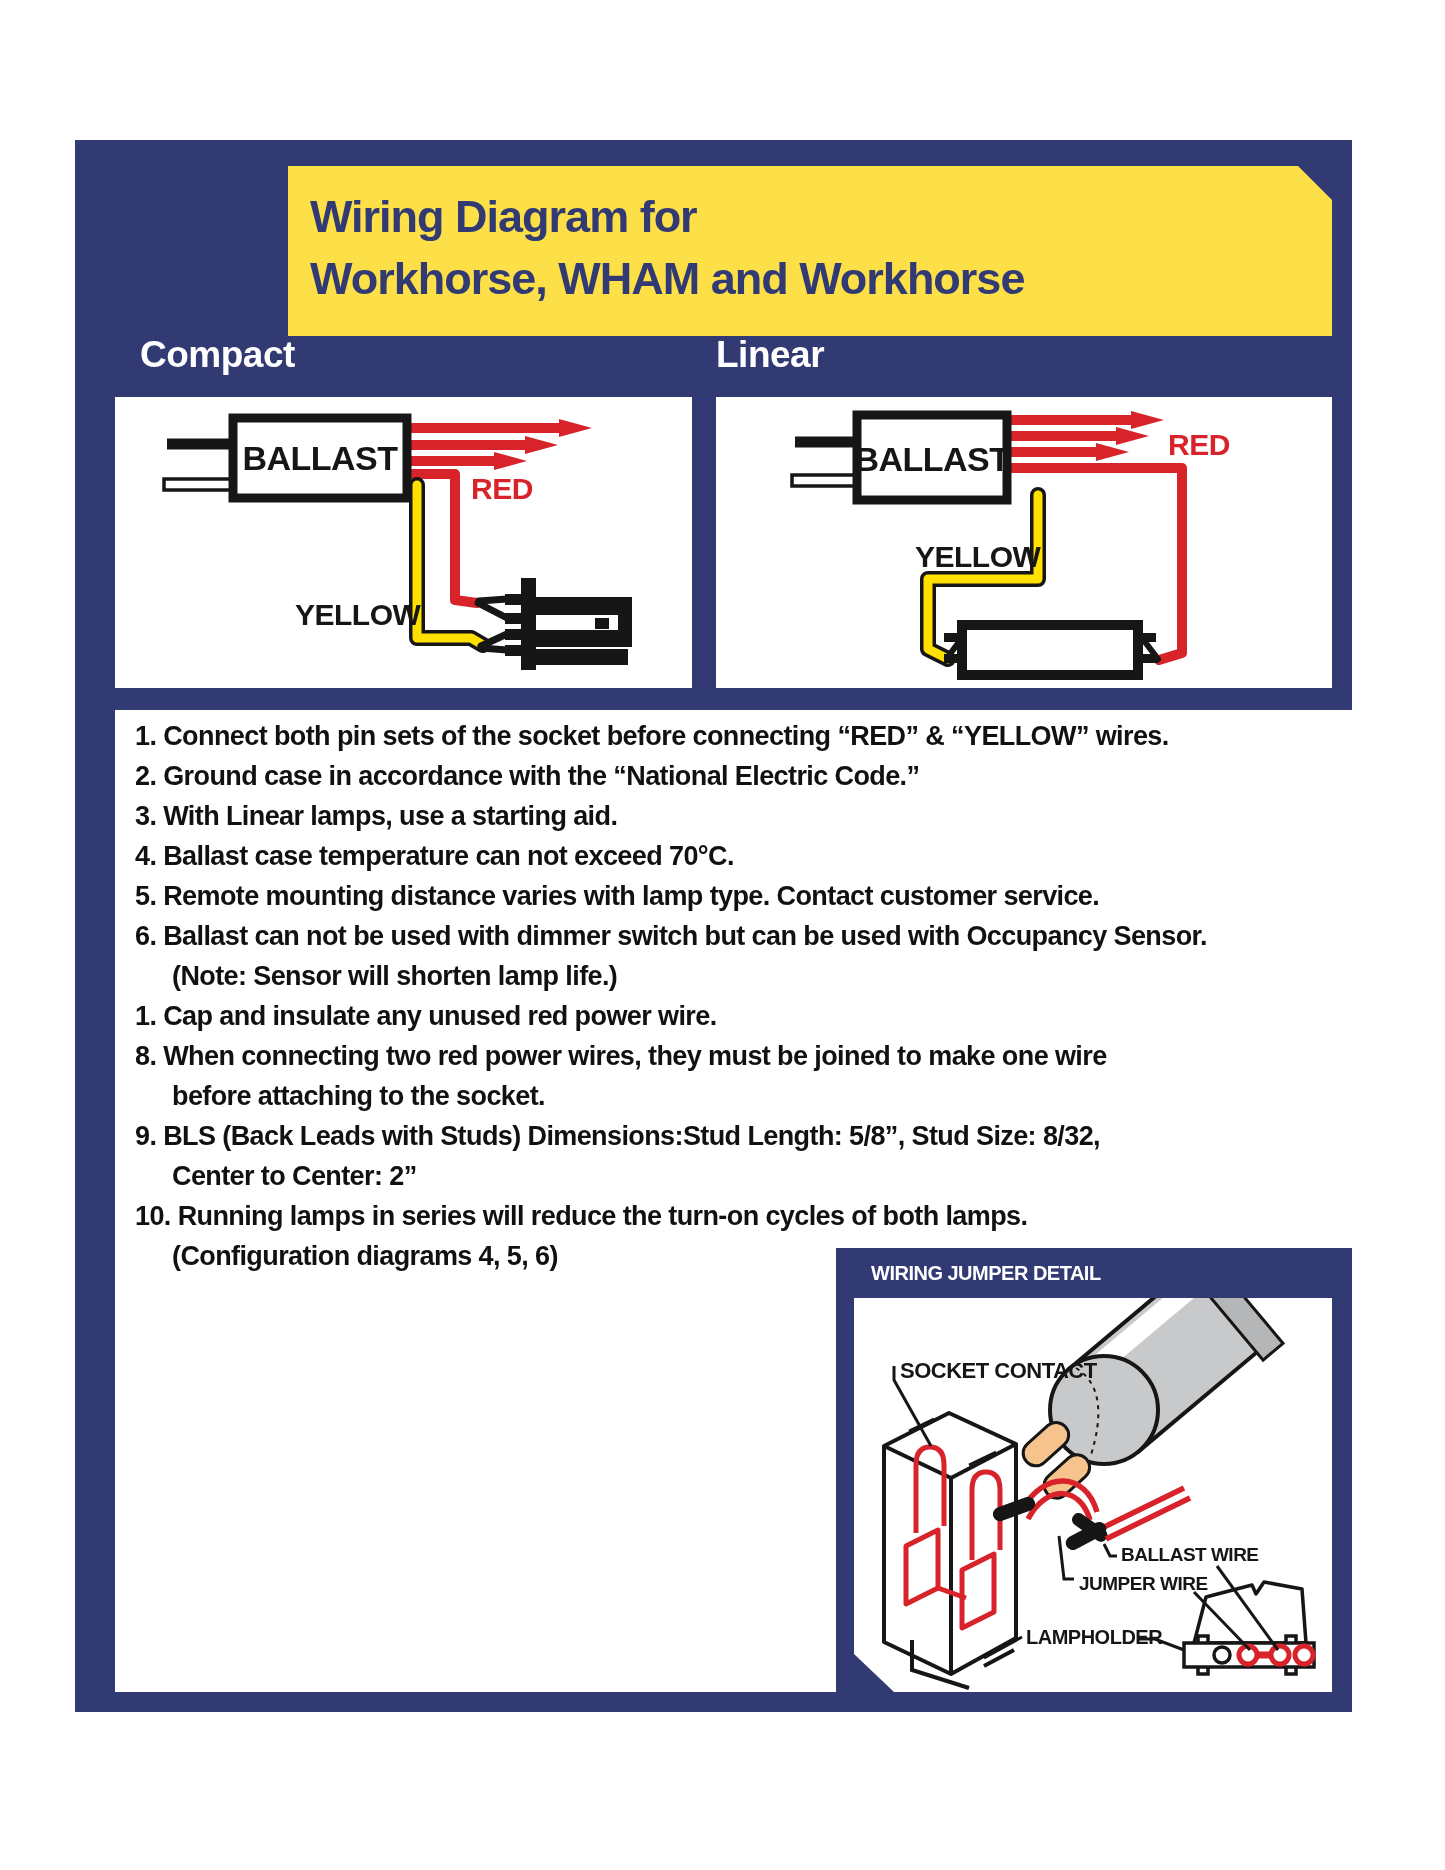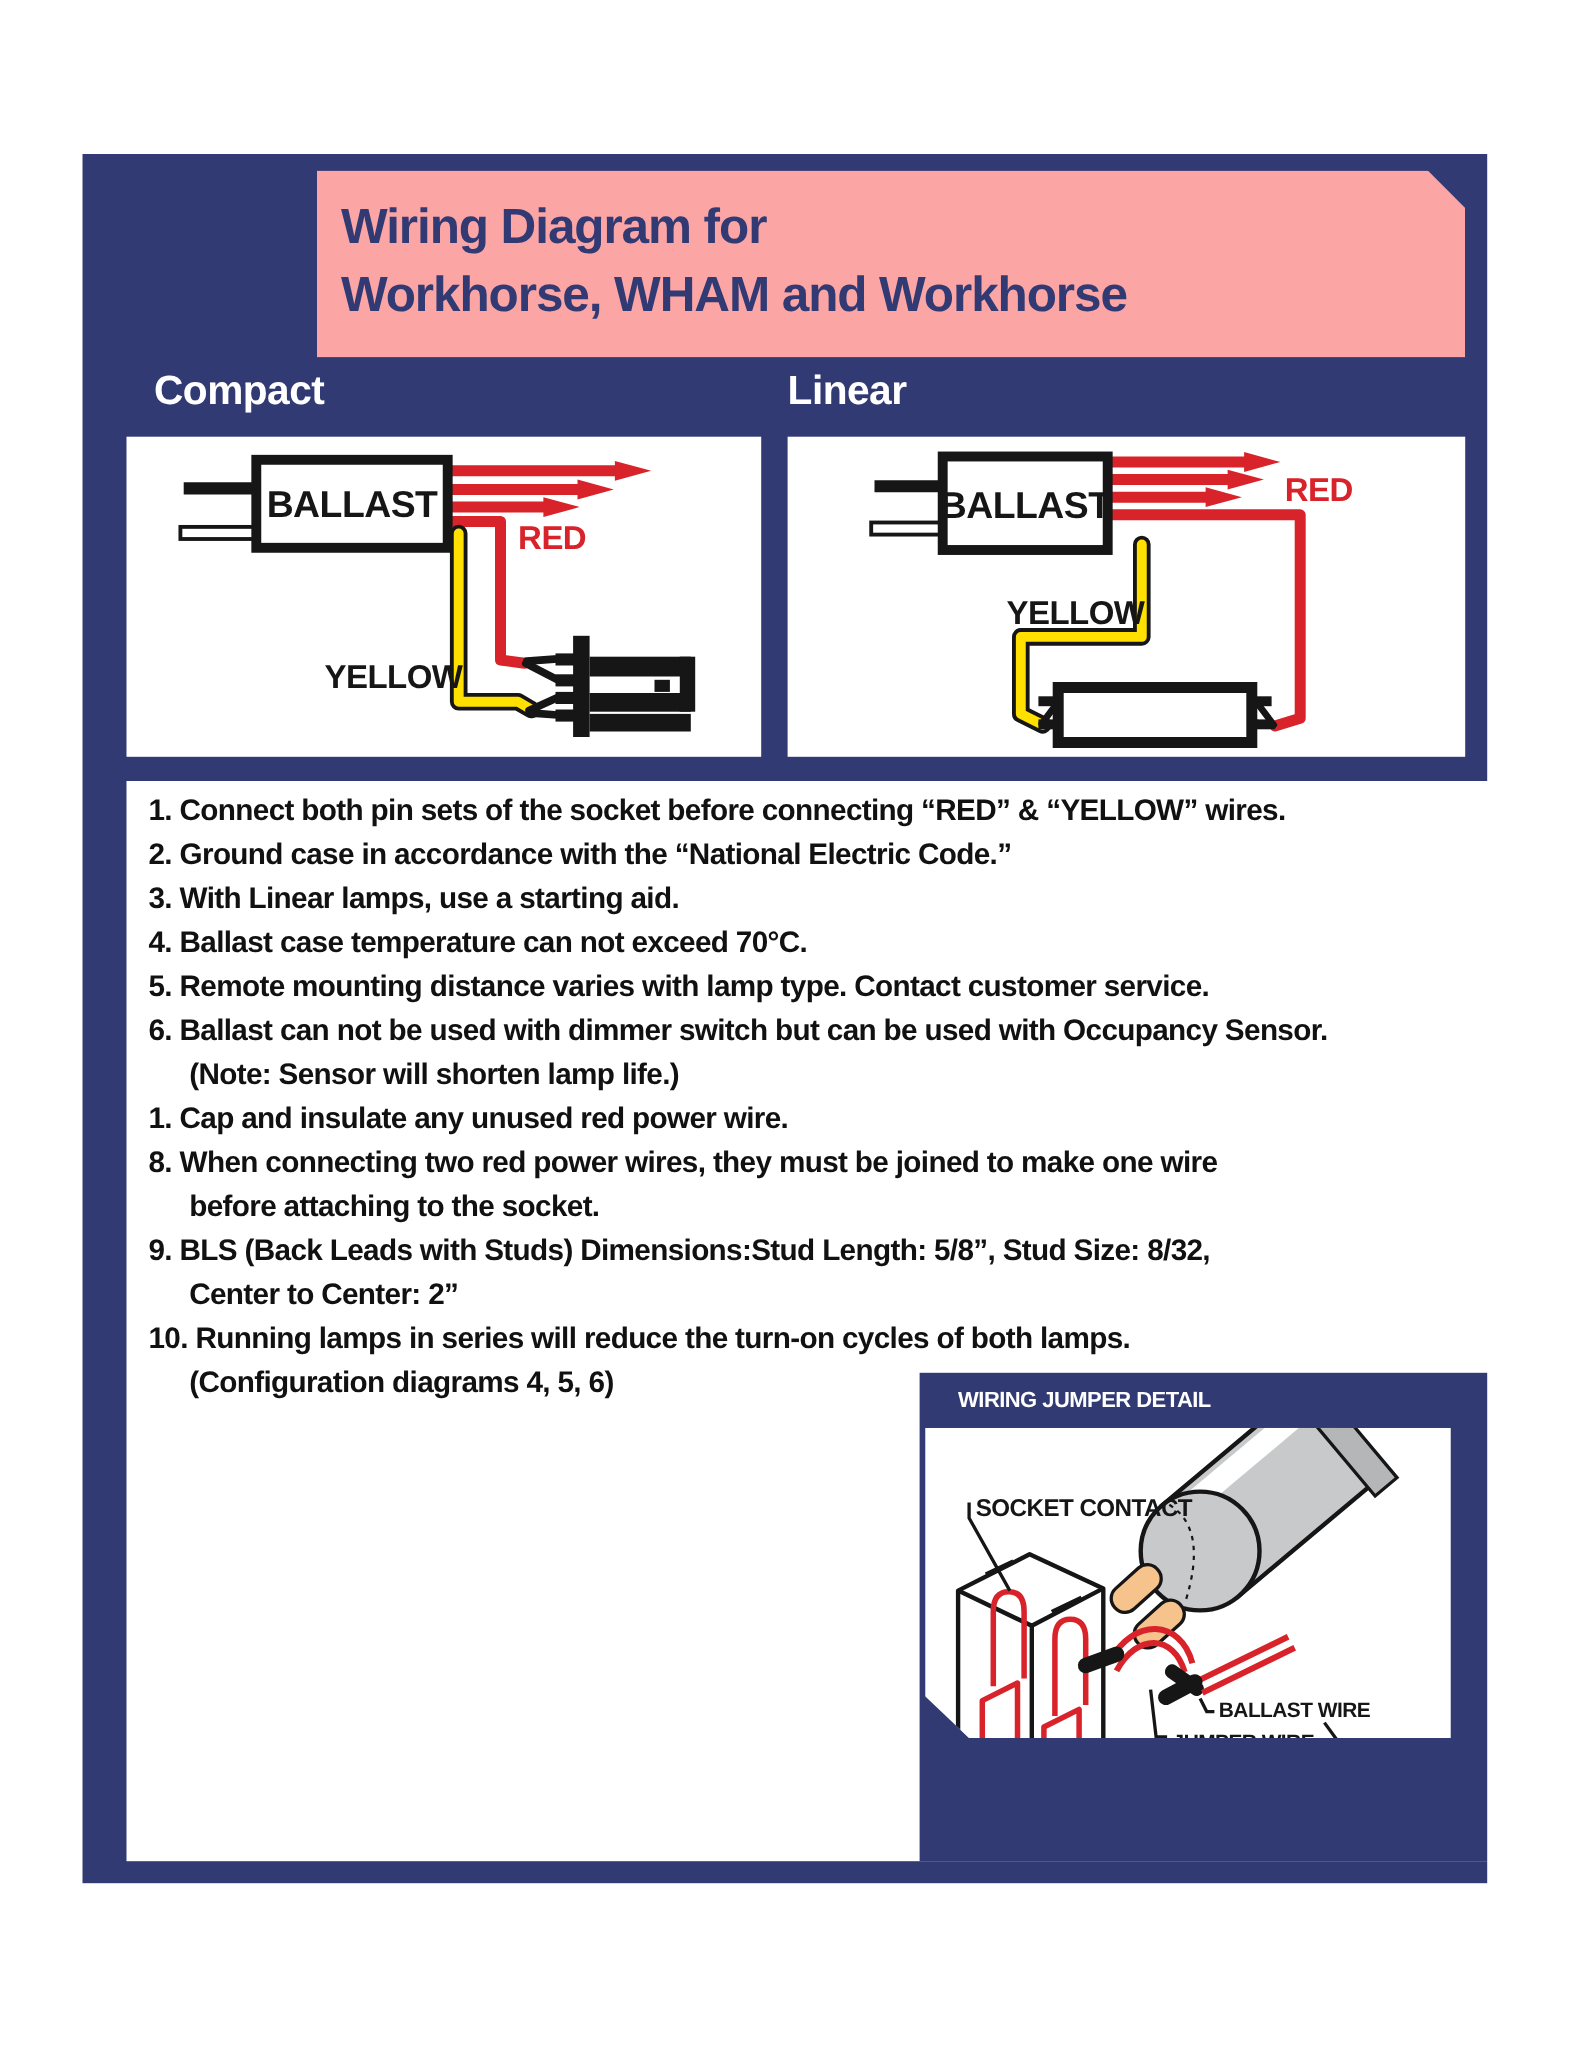--- a/index.html
+++ b/index.html
@@ -12,21 +12,21 @@
     position:absolute;left:75px;top:140px;width:1277px;height:1572px;
     background:#323a74;
   }
   
   .badge{
     position:absolute;left:48px;top:36px;width:165px;
     color:#ffffff;font-size:112px;line-height:112px;font-weight:bold;
     text-align:center;letter-spacing:-4px;
   }
   .title-band{
-    position:absolute;left:213px;top:15px;width:1044px;height:170px;background:#fca5a5;
+    position:absolute;left:213px;top:26px;width:1044px;height:170px;background:#fde047;
     clip-path:polygon(0 0, calc(100% - 34px) 0, 100% 34px, 100% 100%, 0 100%);
   }
   .title{
     position:absolute;left:22px;top:20px;color:#323a74;
     font-size:45px;line-height:62px;font-weight:bold;letter-spacing:-1px;
   }
   .panel-label{
     position:absolute;top:194px;color:#ffffff;font-size:37px;font-weight:bold;letter-spacing:-0.5px;
   }
   .panel-label.compact{left:65px;}
@@ -53,21 +53,21 @@
   .iline.cont{margin-left:37px;}
   
   .jumper-box{
     position:absolute;left:761px;top:1108px;width:516px;height:444px;background:#323a74;
   }
   .jumper-header{
     height:50px;line-height:50px;padding-left:35px;color:#ffffff;
     font-size:20px;font-weight:bold;letter-spacing:-0.5px;
   }
   .jumper-inner{
-    position:absolute;left:5px;top:50px;width:478px;height:282px;background:#ffffff;
+    position:absolute;left:18px;top:50px;width:478px;height:394px;background:#ffffff;
     clip-path:polygon(0 0, 100% 0, 100% 100%, 40px 100%, 0 calc(100% - 38px));
   }
   text.detail-t{font-family:"Liberation Sans","DejaVu Sans",sans-serif;font-weight:bold;fill:#161616;letter-spacing:-0.5px;}
 </style>
 </head>
 <body>
 
 <div class="frame">
 
   <div class="title-band">

